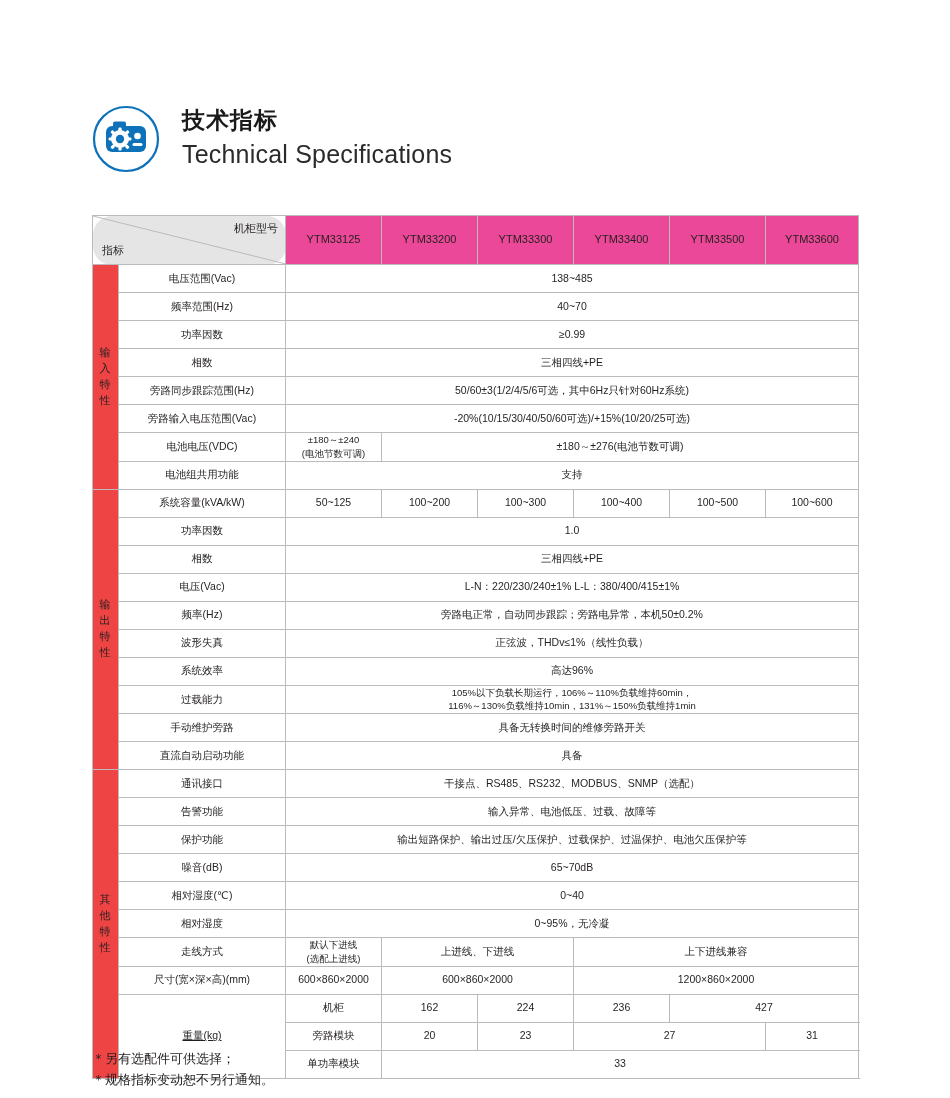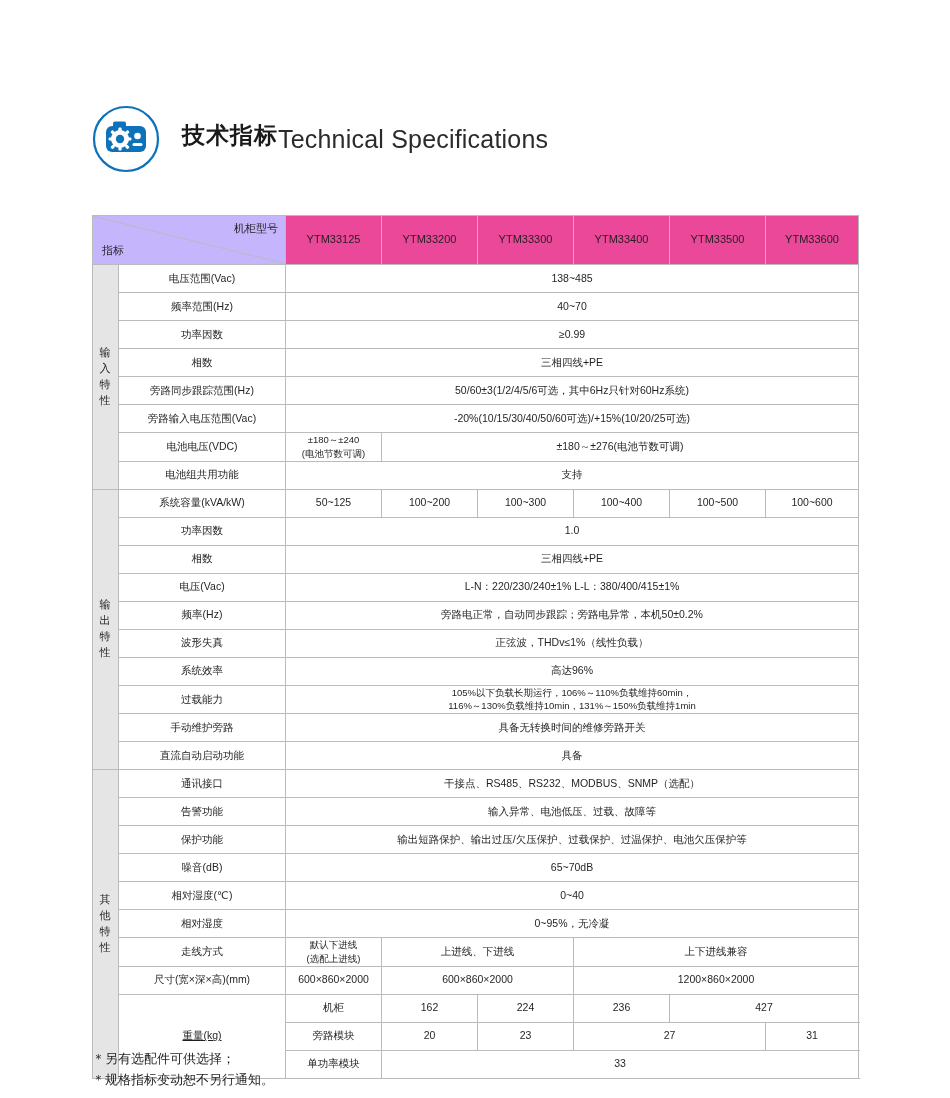--- a/index.html
+++ b/index.html
@@ -34,20 +34,21 @@
   }
   .header-icon {
     width: 68px;
     height: 68px;
     flex: 0 0 68px;
     position: relative;
   }
   .header-icon svg { display: block; }
   .header-text {
     display: flex;
+    flex-direction: column;
     justify-content: center;
   }
   .header-title-cn {
     font-size: 23px;
     font-weight: bold;
     letter-spacing: 1px;
     color: #1a1a1a;
     line-height: 1.3;
   }
   .header-title-en {
@@ -80,24 +81,25 @@
     font-weight: normal;
     height: 27px;
   }
   .spec-table .hdr-model {
     background: #ec4899;
     font-size: 11px;
     height: 48px;
     color: #231f20;
   }
   .corner-cell {
-    background: #c4b5fd;
+    background: #e5e5e5;
     position: relative;
     padding: 0;
     height: 48px;
+    border-radius: 19px;
   }
   .corner-inner {
     position: relative;
     width: 100%;
     height: 48px;
     overflow: hidden;
   }
   .corner-inner svg {
     position: absolute;
     left: 0; top: 0;
@@ -113,21 +115,21 @@
     left: 9px;
     bottom: 5px;
     font-size: 11px;
     margin-top: 48px;
   }
   .group-cell {
     width: 26px;
     font-size: 11px;
     letter-spacing: 1px;
     line-height: 1.25;
-    background: #e5e5e5;
+    background: #ef4444;
   }
   .group-cell .vtext {
     display: block;
     width: 13px;
     margin: 0 auto;
     word-break: break-all;
   }
   .label-cell {
     text-align: center;
     font-size: 10.5px;

